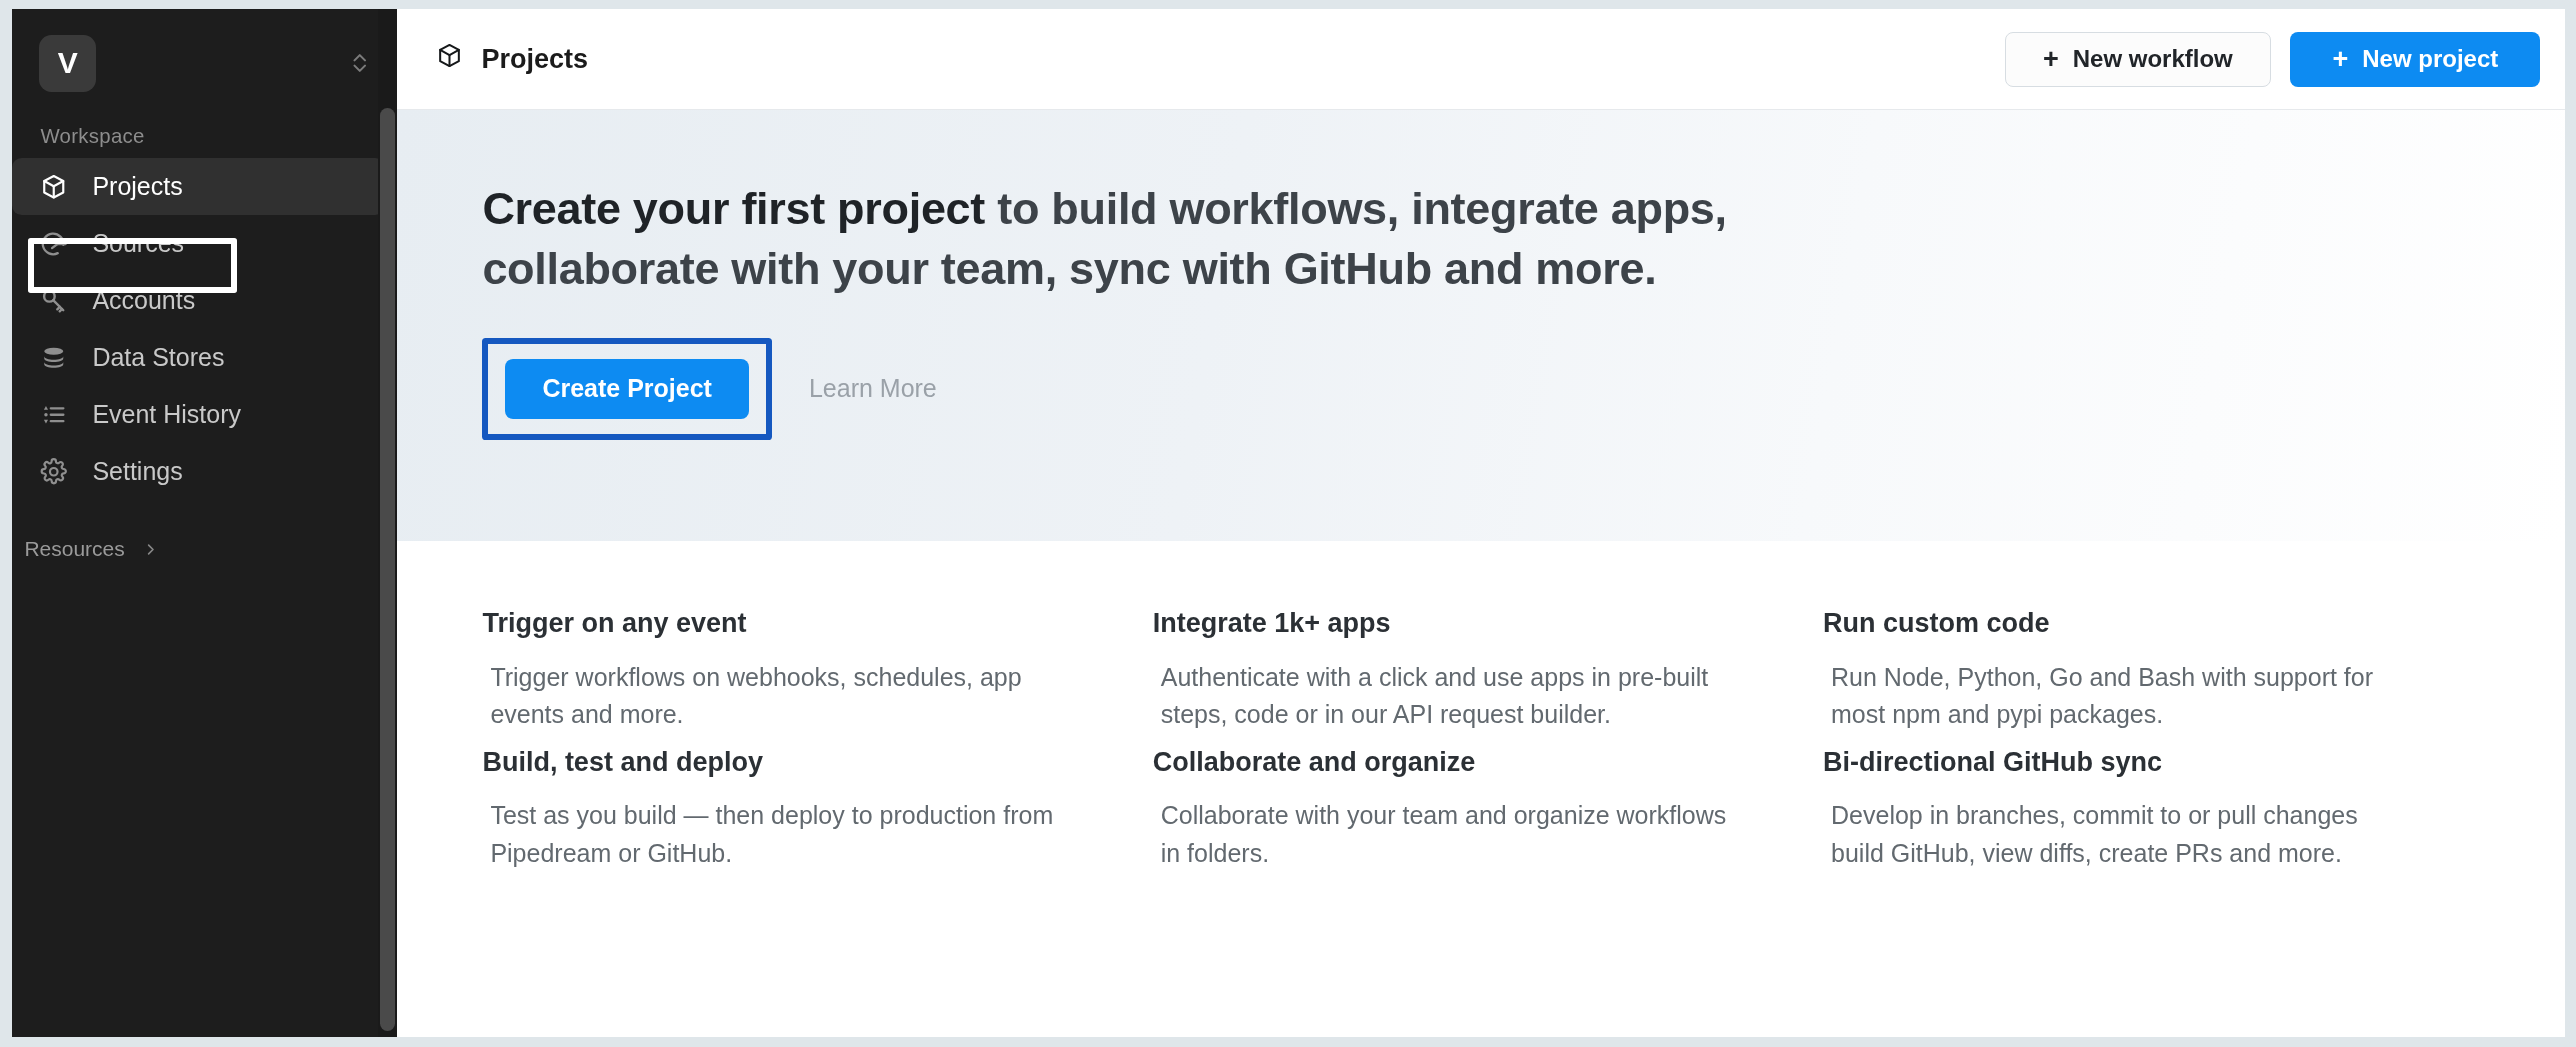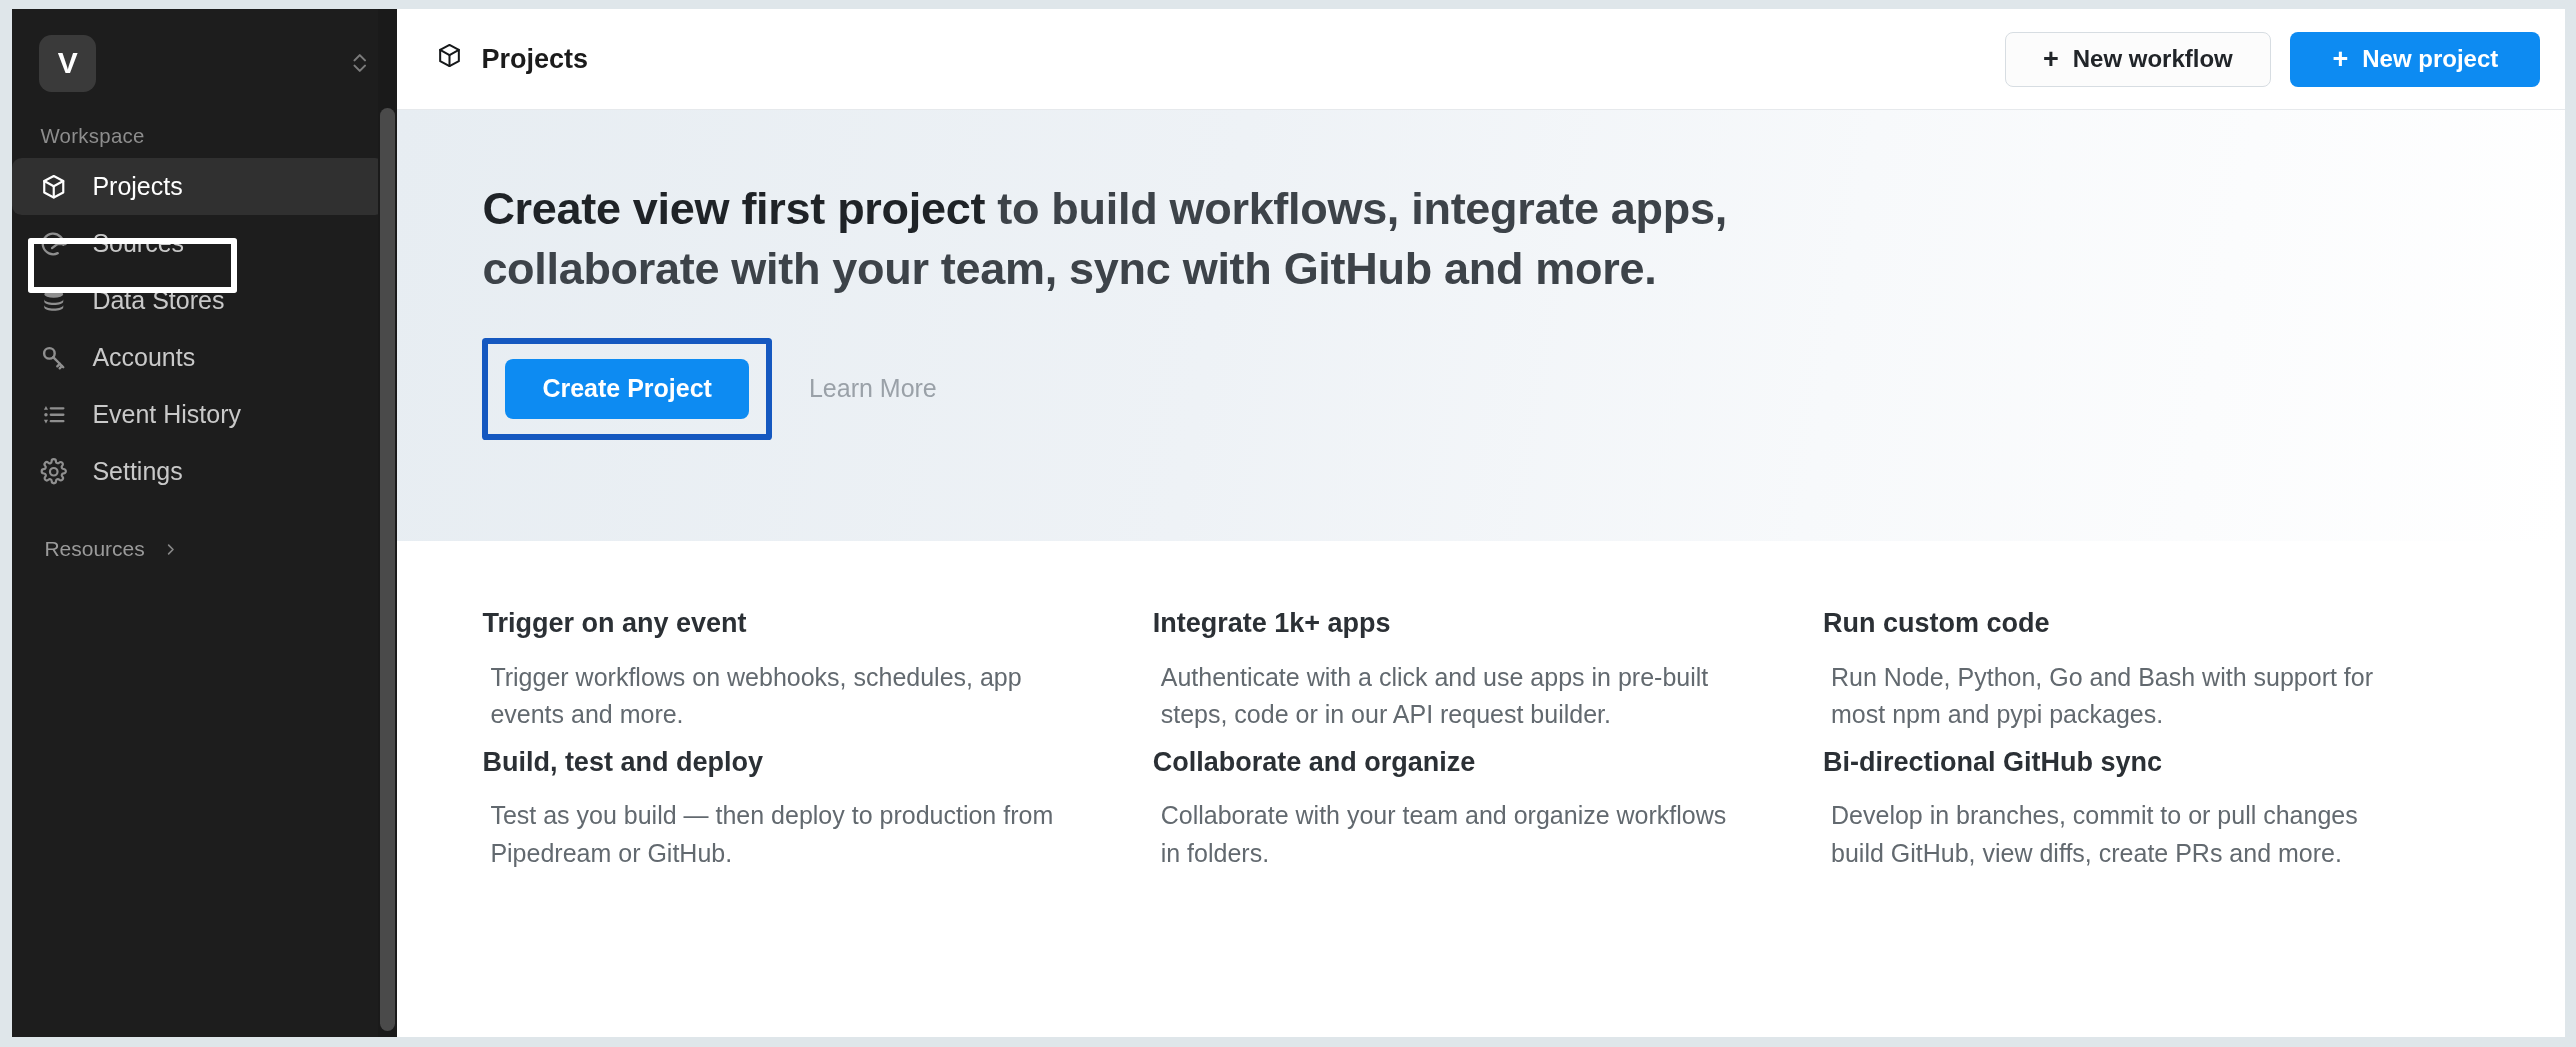--- a/index.html
+++ b/index.html
@@ -150,21 +150,21 @@
     border-radius: 2.7px;
     pointer-events: none;
     z-index: 6;
   }
 
   .resources-row {
     display: flex;
     align-items: center;
     color: #9a9a9a;
     font-size: 21px;
-    padding: 37px 0 0 32px;
+    padding: 37px 0 0 12px;
     cursor: pointer;
   }
   .resources-row .chev { margin-left: 18px; display: flex; align-items: center; opacity: .85; }
 
   
   .sb-scroll-track {
     position: absolute;
     right: 0px;
     top: 0;
     width: 19.5px;
@@ -359,39 +359,39 @@
             <path d="M15.5 20.2A9 9 0 1 1 20.4 13"></path>
             <polyline points="10.5,8.6 15.2,12.2 10.5,15.8"></polyline>
             <line x1="15.2" y1="12.2" x2="22.4" y2="12.2"></line>
           </svg>
         </span>
         <span class="nav-label">Sources</span>
       </div>
 
       <div class="nav-item">
         <span class="nav-icon">
-          <svg width="27.5" height="27.5" viewBox="0 0 24 24" fill="#b0b0b0">
-            <ellipse cx="12" cy="6.3" rx="8.3" ry="3.1"></ellipse>
-            <path d="M3.7 10.6c0 1.7 3.7 3.1 8.3 3.1s8.3-1.4 8.3-3.1v2.1c0 1.7-3.7 3.1-8.3 3.1s-8.3-1.4-8.3-3.1z"></path>
-            <path d="M3.7 15.6c0 1.7 3.7 3.1 8.3 3.1s8.3-1.4 8.3-3.1v2.1c0 1.7-3.7 3.1-8.3 3.1s-8.3-1.4-8.3-3.1z"></path>
-          </svg>
-        </span>
-        <span class="nav-label">Data Stores</span>
-      </div>
-
-      <div class="nav-item">
-        <span class="nav-icon">
           <svg width="27.5" height="27.5" viewBox="0 0 24 24" fill="none" stroke="#b0b0b0" stroke-width="2.1" stroke-linecap="round" stroke-linejoin="round">
             <circle cx="8.2" cy="8.2" r="4.6"></circle>
             <line x1="11.5" y1="11.5" x2="20.3" y2="20.3"></line>
             <line x1="17.3" y1="17.3" x2="15.1" y2="19.5"></line>
             <line x1="19.2" y1="19.2" x2="17.2" y2="21.2"></line>
           </svg>
         </span>
         <span class="nav-label">Accounts</span>
+      </div>
+
+      <div class="nav-item">
+        <span class="nav-icon">
+          <svg width="27.5" height="27.5" viewBox="0 0 24 24" fill="#b0b0b0">
+            <ellipse cx="12" cy="6.3" rx="8.3" ry="3.1"></ellipse>
+            <path d="M3.7 10.6c0 1.7 3.7 3.1 8.3 3.1s8.3-1.4 8.3-3.1v2.1c0 1.7-3.7 3.1-8.3 3.1s-8.3-1.4-8.3-3.1z"></path>
+            <path d="M3.7 15.6c0 1.7 3.7 3.1 8.3 3.1s8.3-1.4 8.3-3.1v2.1c0 1.7-3.7 3.1-8.3 3.1s-8.3-1.4-8.3-3.1z"></path>
+          </svg>
+        </span>
+        <span class="nav-label">Data Stores</span>
       </div>
 
       <div class="nav-item">
         <span class="nav-icon">
           <svg width="27.5" height="27.5" viewBox="0 0 24 24" fill="none" stroke="#b0b0b0" stroke-width="2" stroke-linecap="round">
             <line x1="9.4" y1="6.4" x2="20.4" y2="6.4"></line>
             <line x1="9.4" y1="12" x2="20.4" y2="12"></line>
             <line x1="9.4" y1="17.6" x2="20.4" y2="17.6"></line>
             <polygon points="5.2,4.4 7,7.6 3.4,7.6" fill="#b0b0b0" stroke="none"></polygon>
             <circle cx="5.2" cy="12" r="1.5" fill="#b0b0b0" stroke="none"></circle>
@@ -450,21 +450,21 @@
         </div>
         <div class="btn btn-primary">
           <span class="plus">+</span>
           <span>New project</span>
         </div>
       </div>
     </header>
 
     <section class="hero">
       <h1 class="hero-title">
-        <b>Create view first project</b><span> to build workflows, integrate apps, collaborate with your team, sync with GitHub and more.</span>
+        <b>Create your first project</b><span> to build workflows, integrate apps, collaborate with your team, sync with GitHub and more.</span>
       </h1>
 
       <div class="hero-cta-row">
         <div class="cta-annot">
           <div class="cta-button">Create Project</div>
         </div>
         <span class="learn-more">Learn More</span>
       </div>
     </section>
 

